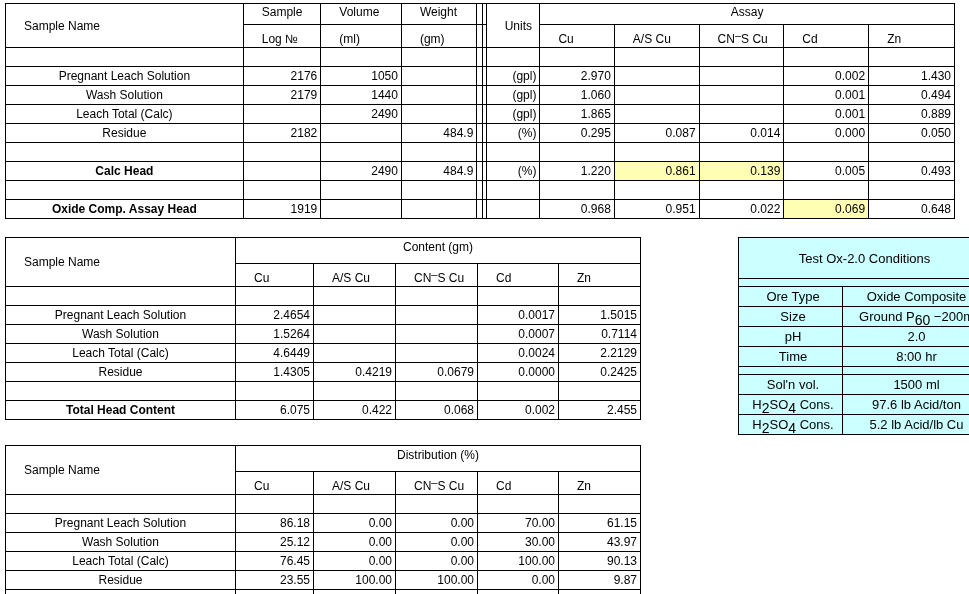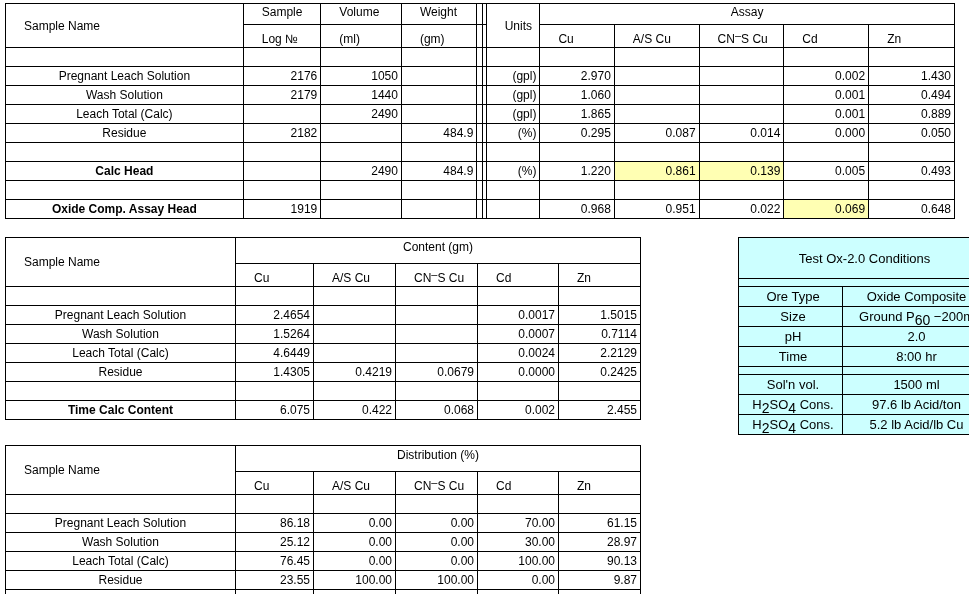--- a/index.html
+++ b/index.html
@@ -368,21 +368,21 @@
     </tr>
     <tr class="spacer-row">
       <td></td>
         <td></td>
         <td></td>
         <td></td>
         <td></td>
         <td></td>
     </tr>
     <tr>
-      <td class="l b">Time Calc Content</td>
+      <td class="l b">Total Head Content</td>
       <td class="r">6.075</td>
       <td class="r">0.422</td>
       <td class="r">0.068</td>
       <td class="r">0.002</td>
       <td class="r">2.455</td>
     </tr>
   </tbody>
 </table>
 
 <table id="dist-table">
@@ -423,21 +423,21 @@
       <td class="r">0.00</td>
       <td class="r">70.00</td>
       <td class="r">61.15</td>
     </tr>
     <tr>
       <td class="l">Wash Solution</td>
       <td class="r">25.12</td>
       <td class="r">0.00</td>
       <td class="r">0.00</td>
       <td class="r">30.00</td>
-      <td class="r">28.97</td>
+      <td class="r">43.97</td>
     </tr>
     <tr>
       <td class="l">Leach Total (Calc)</td>
       <td class="r">76.45</td>
       <td class="r">0.00</td>
       <td class="r">0.00</td>
       <td class="r">100.00</td>
       <td class="r">90.13</td>
     </tr>
     <tr>

